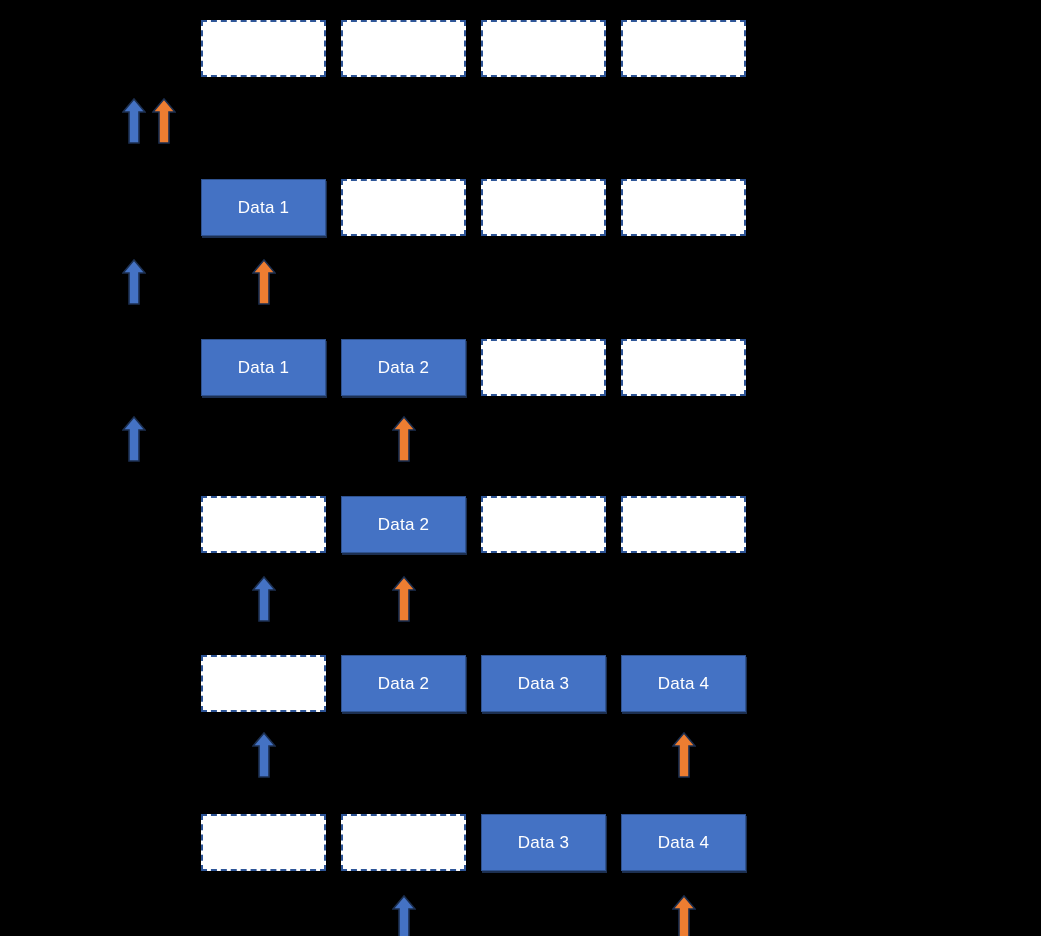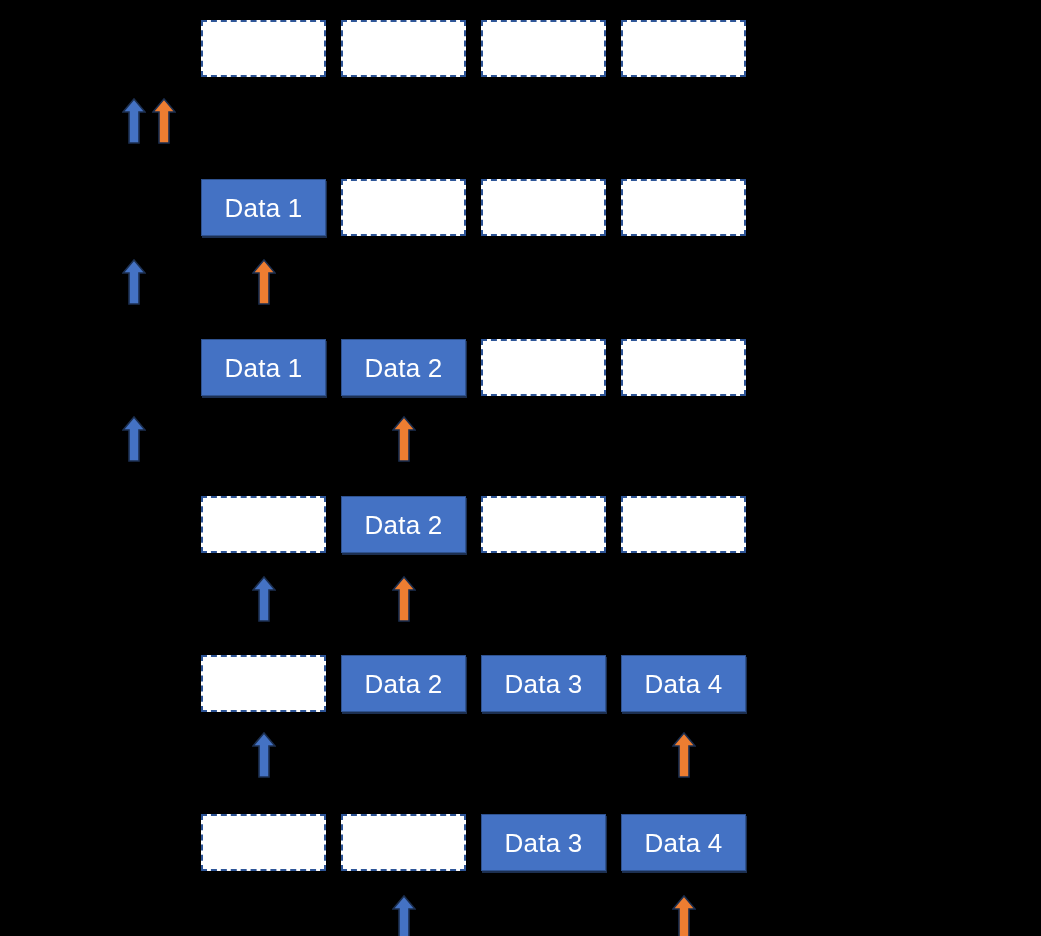--- a/index.html
+++ b/index.html
@@ -34,21 +34,21 @@
 
   
   .cell {
     position: absolute;
     width: 125px;
     height: 57px;
     box-sizing: border-box;
     display: flex;
     align-items: center;
     justify-content: center;
-    font-size: 26px;
+    font-size: 17px;
     line-height: 1;
     letter-spacing: 0.2px;
     user-select: none;
   }
 
   .cell.empty {
     background: #ffffff;
     border: 2px dashed #2e5597;
     color: transparent;
   }

